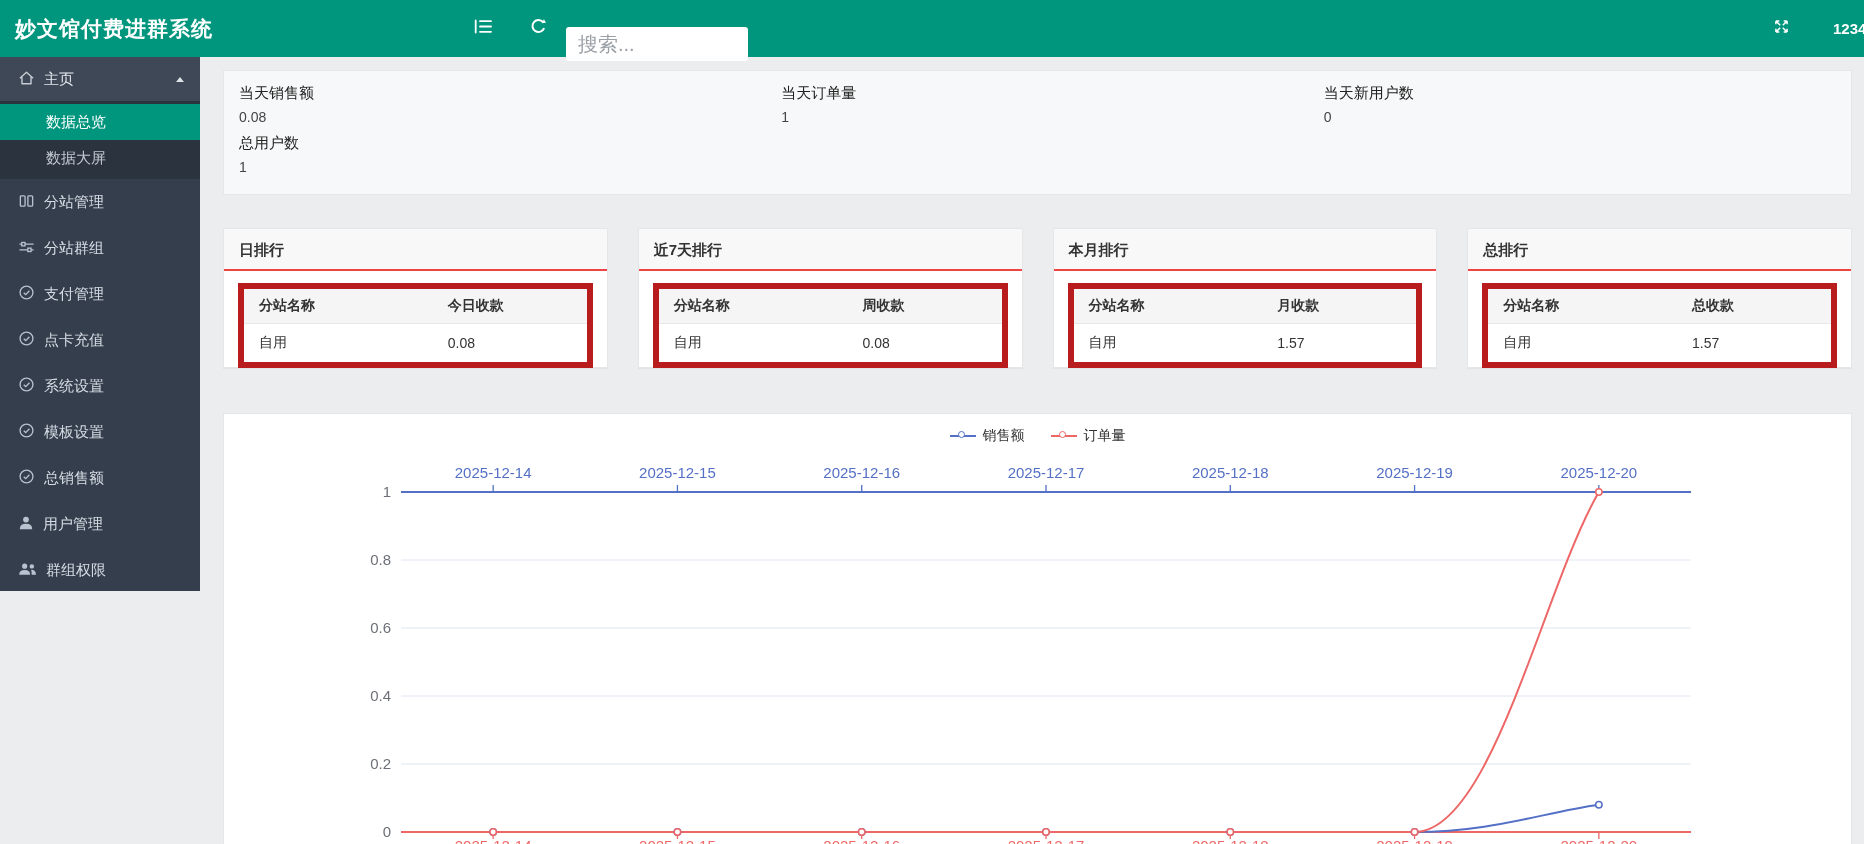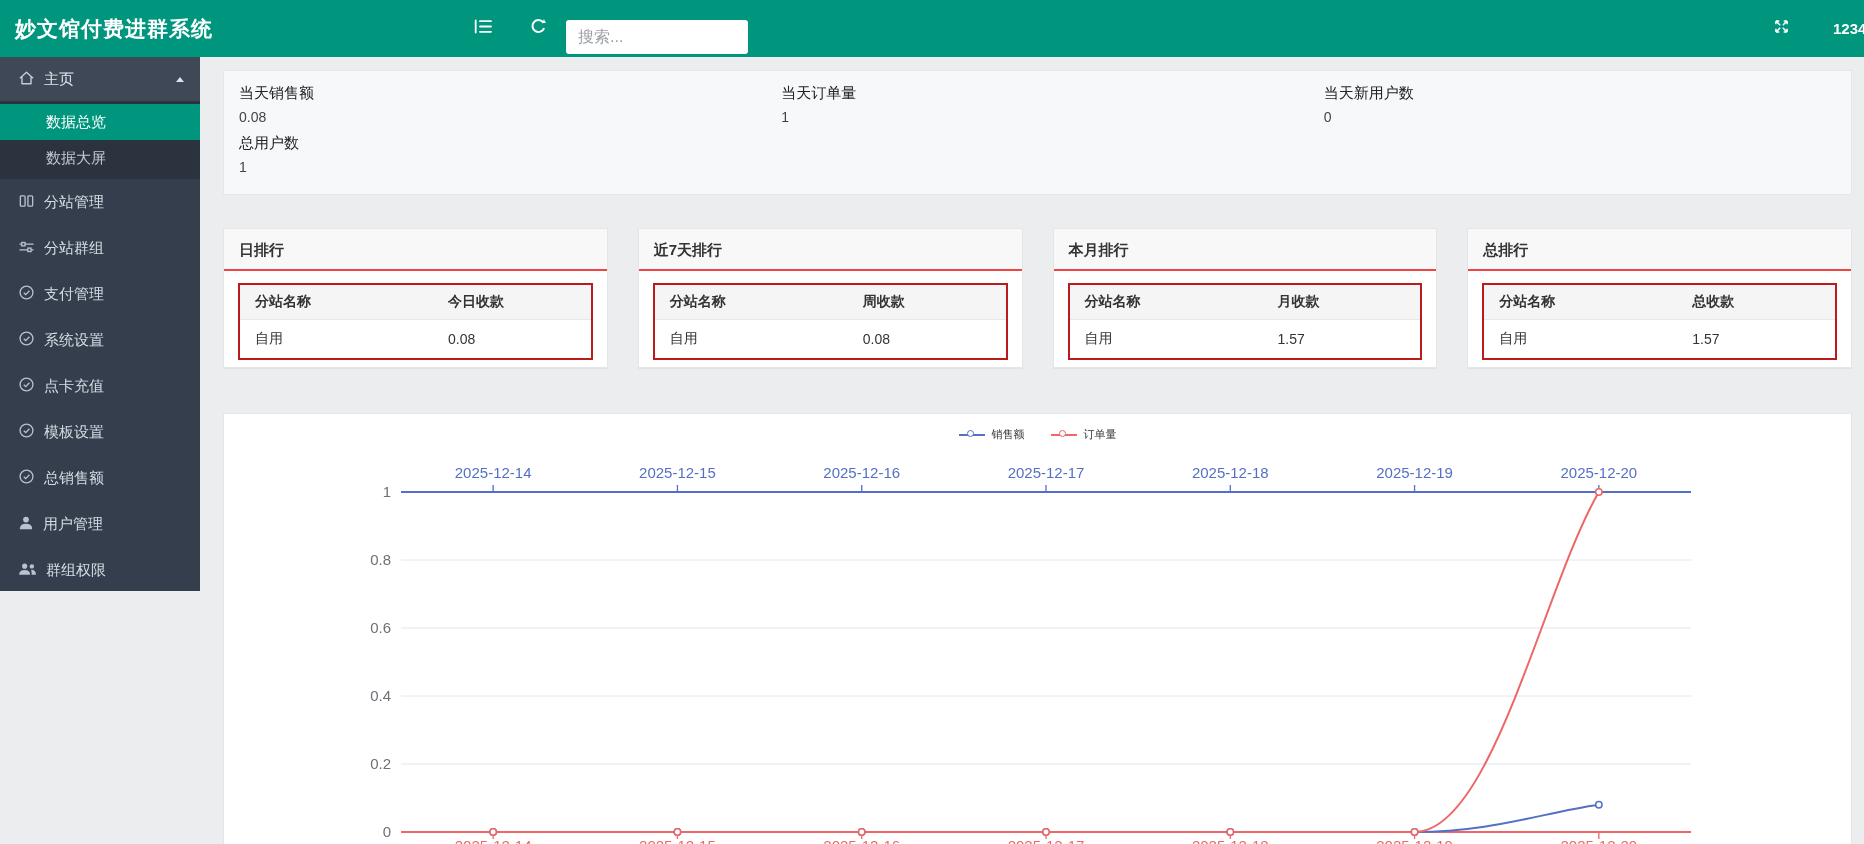--- a/index.html
+++ b/index.html
@@ -15,23 +15,23 @@
   }
   .app-title {
     position:absolute; left:15px; top:0; height:57px; line-height:57px;
     color:#ffffff; font-size:21px; font-weight:bold; letter-spacing:1px;
   }
   .tb-icon-btn { position:absolute; top:0; height:57px; display:flex; align-items:center; cursor:pointer; }
   .tb-toggle { left:474px; }
   .tb-refresh { left:530px; }
   .tb-full { left:1774px; }
   .search-box {
-    position:absolute; left:566px; top:20px; width:182px; height:34px;
+    position:absolute; left:566px; top:27px; width:182px; height:34px;
     background:#ffffff; border:none; border-radius:3px;
-    font-size:16px; padding:0 12px; color:#333; outline:none;
+    font-size:20px; padding:0 12px; color:#333; outline:none;
   }
   .search-box::placeholder { color:#9aa0a6; }
   .tb-user {
     position:absolute; left:1833px; top:0; height:57px; line-height:57px;
     color:#ffffff; font-size:15px; font-weight:bold; white-space:nowrap; cursor:pointer;
   }
   
   .sidebar {
     position:absolute; left:0; top:57px; width:200px; height:534px;
     background:#343e4c; z-index:5;
@@ -75,21 +75,21 @@
   .rank-card {
     flex:1; background:#ffffff; border:1px solid #e4e6e8;
     box-shadow:0 1px 1px rgba(0,0,0,.04);
   }
   .rank-head {
     height:42px; line-height:42px; padding-left:15px;
     background:#f8f8f9; border-bottom:2px solid #ef4444;
     font-size:15px; font-weight:bold; color:#333;
   }
   .rank-body { padding:12px 14px; }
-  table.mini { width:100%; border-collapse:collapse; border:2px solid #b91c1c; }
+  table.mini { width:100%; border-collapse:collapse; border:6px solid #b91c1c; }
   table.mini th {
     background:#f5f5f6; text-align:left; font-size:14px; color:#333;
     padding:8px 0 8px 15px; border-bottom:1px solid #e8e8e8; font-weight:bold;
   }
   table.mini td { font-size:14px; color:#333; padding:10px 0 10px 15px; background:#fff; }
   th.c2, td.c2 { width:45%; }
   
   .chart-card {
     position:absolute; left:223px; top:413px; width:1629px; height:470px;
     background:#ffffff; border:1px solid #e4e6e8; overflow:hidden;
@@ -97,21 +97,21 @@
   .legend {
     position:absolute; left:0; top:13px; width:100%;
     display:flex; justify-content:center; gap:26px; z-index:2;
   }
   .legend-item { display:flex; align-items:center; gap:7px; cursor:pointer; }
   .lg-line { position:relative; width:26px; height:2px; background:#999; display:inline-block; }
   .lg-ring {
     position:absolute; left:8px; top:-4px; width:7px; height:7px;
     border:1.6px solid #999; border-radius:50%; background:#fff;
   }
-  .legend-item .lg-text { font-size:11px; color:#333; }
+  .legend-item .lg-text { font-size:14px; color:#333; }
   #chart-svg { position:absolute; left:0; top:0; }
 </style>
 </head>
 <body>
 
 <header class="topbar">
   <div class="app-title">妙文馆付费进群系统</div>
 
   <div class="tb-icon-btn tb-toggle">
     <span>
@@ -200,31 +200,31 @@
     <span class="lbl">支付管理</span>
   </div>
 
   <div class="nav-item">
     <span>
       <svg width="17" height="17" viewBox="0 0 18 18">
         <circle cx="9" cy="9" r="6.8" fill="none" stroke="#b9c2cf" stroke-width="1.4"></circle>
         <path d="M6.1 9.2 L8.2 11.3 L12.1 7.2" fill="none" stroke="#b9c2cf" stroke-width="1.4"></path>
       </svg>
     </span>
-    <span class="lbl">系统设置</span>
+    <span class="lbl">点卡充值</span>
   </div>
 
   <div class="nav-item">
     <span>
       <svg width="17" height="17" viewBox="0 0 18 18">
         <circle cx="9" cy="9" r="6.8" fill="none" stroke="#b9c2cf" stroke-width="1.4"></circle>
         <path d="M6.1 9.2 L8.2 11.3 L12.1 7.2" fill="none" stroke="#b9c2cf" stroke-width="1.4"></path>
       </svg>
     </span>
-    <span class="lbl">点卡充值</span>
+    <span class="lbl">系统设置</span>
   </div>
 
   <div class="nav-item">
     <span>
       <svg width="17" height="17" viewBox="0 0 18 18">
         <circle cx="9" cy="9" r="6.8" fill="none" stroke="#b9c2cf" stroke-width="1.4"></circle>
         <path d="M6.1 9.2 L8.2 11.3 L12.1 7.2" fill="none" stroke="#b9c2cf" stroke-width="1.4"></path>
       </svg>
     </span>
     <span class="lbl">模板设置</span>

